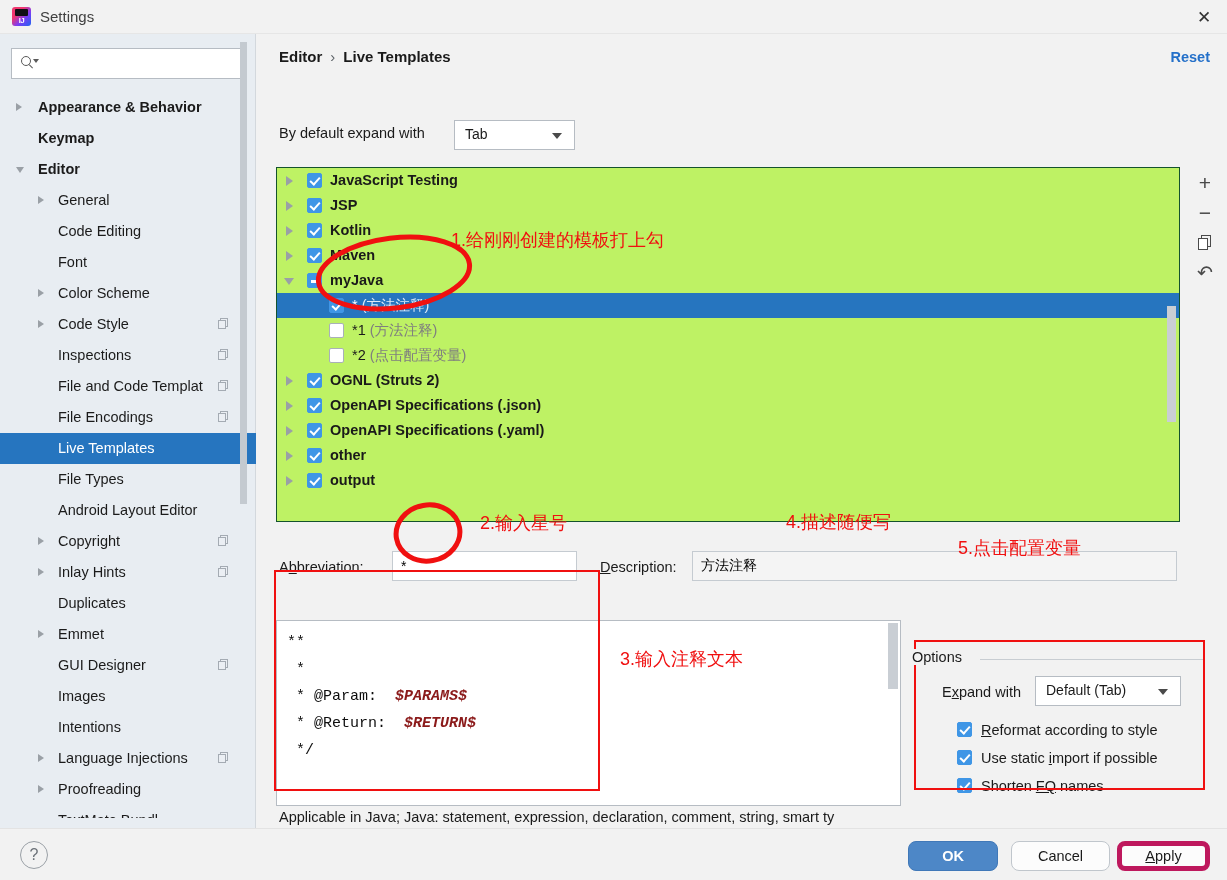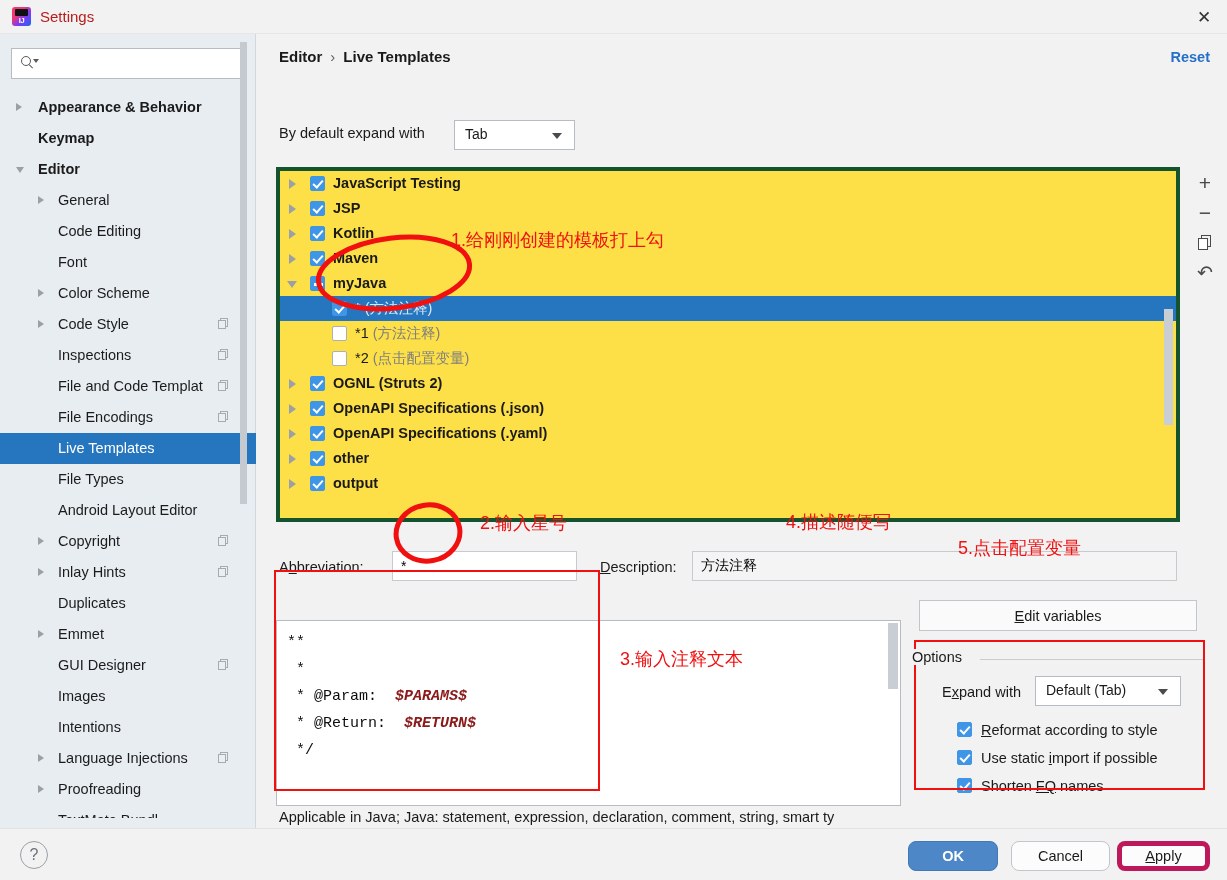--- a/index.html
+++ b/index.html
@@ -29,21 +29,21 @@
   #app-logo .ij{
     font-size:7.5px; font-weight:bold; color:#fff;
     font-family:"Liberation Sans",sans-serif;
     line-height:9px; margin-bottom:1px; letter-spacing:-0.5px;
   }
   #app-logo:after{
     content:""; position:absolute; left:3px; top:2px; width:13px; height:7px;
     background:#0f0f14; border-radius:1px;
   }
   #window-title{
-    position:absolute; left:40px; top:8px; font-size:15px; color:#b91c1c;
+    position:absolute; left:40px; top:8px; font-size:15px; color:#404040;
   }
   #close-btn{
     position:absolute; right:0px; top:0px; width:46px; height:34px;
     display:flex; align-items:center; justify-content:center;
     font-size:17px; color:#333; cursor:pointer;
   }
 
   
   #sidebar{
     position:absolute; left:0; top:34px; width:256px; height:794px;
@@ -148,21 +148,21 @@
   }
   .combo-arrow{
     position:absolute; right:12px; top:12px; width:0; height:0;
     border-left:5.5px solid transparent; border-right:5.5px solid transparent;
     border-top:6px solid #4a4a4a;
   }
 
   
   #tree-panel{
     position:absolute; left:19px; top:133px; width:904px; height:355px;
-    background:#fde047; border:4px solid #14532d; overflow:hidden;
+    background:#bef264; border:1px solid #14532d; overflow:hidden;
   }
   .tree-row{
     position:relative; height:25px; line-height:25px; white-space:nowrap;
     cursor:pointer; font-size:14.5px;
   }
   .tree-row.grp{ font-weight:bold; padding-left:53px; }
   .tree-row.leaf{ padding-left:75px; font-weight:normal; }
   .tree-row.selected{ background:#2675bf; color:#fff; }
   .tree-arrow{
     position:absolute; left:9px; top:8px; width:0; height:0;
@@ -465,23 +465,20 @@
   <div id="tt-box">
     <div id="tt-code"><span>**</span>
 <span> *</span>
 <span> * @Param:  </span><span class="var">$PARAMS$</span>
 <span> * @Return:  </span><span class="var">$RETURN$</span>
 <span> */</span></div>
     <div id="tt-scroll-thumb"></div>
   </div>
   <div id="applicable-text">Applicable in Java; Java: statement, expression, declaration, comment, string, smart ty</div>
 
-  <div id="edit-vars-btn">
-    <span><span class="mnem">E</span><span>dit variables</span></span>
-  </div>
 
   <div id="options-group">
     <div id="options-title">Options</div>
     <div id="options-rule"></div>
 
     <div id="opt-expand-label"><span>E</span><span class="mnem">x</span><span>pand with</span></div>
     <div id="opt-expand-combo">
       <span class="val">Default (Tab)</span>
       <span class="combo-arrow"></span>
     </div>

